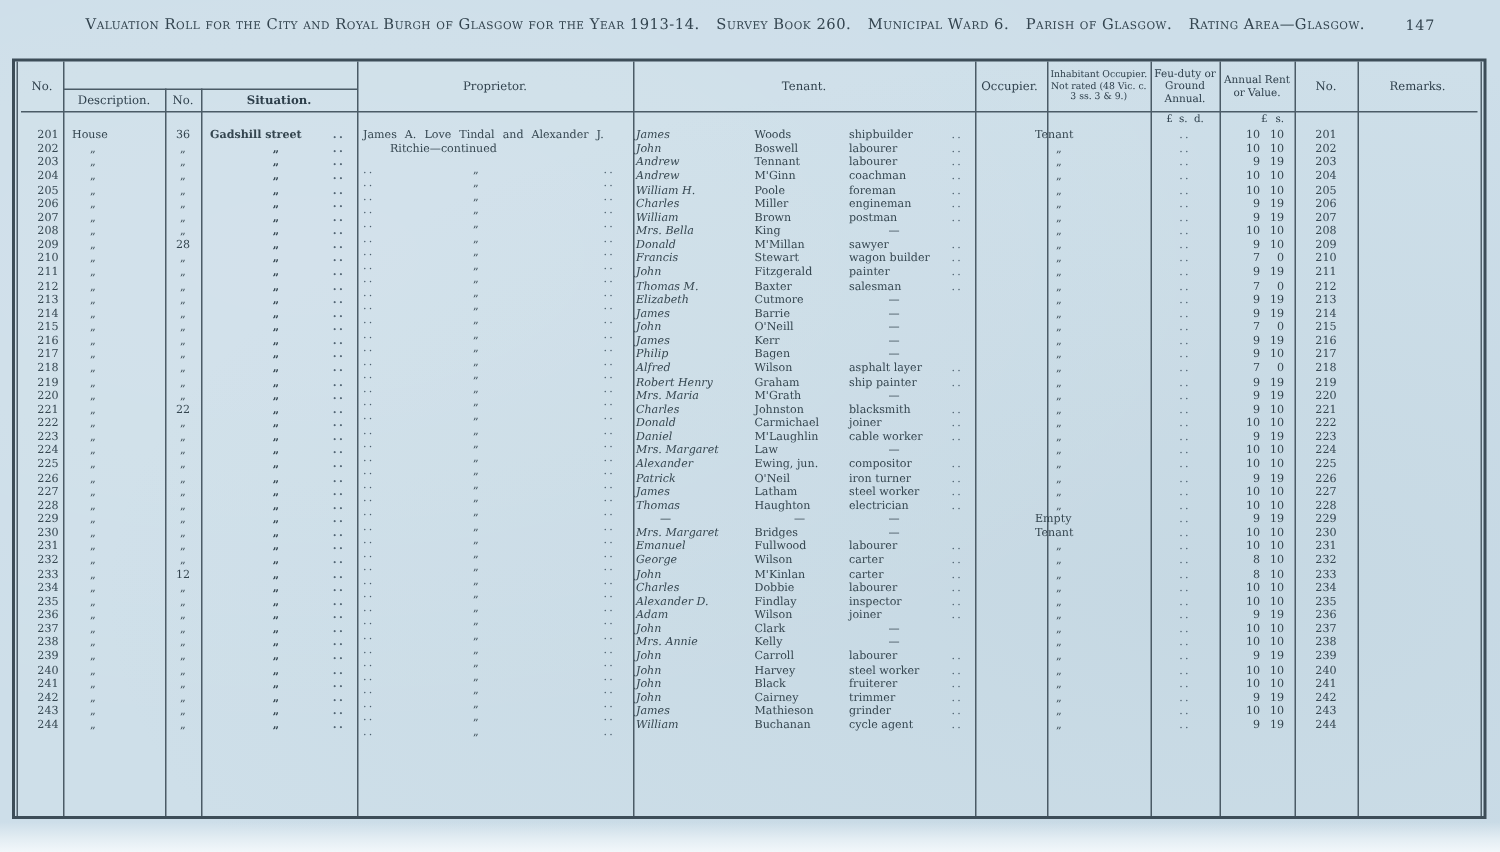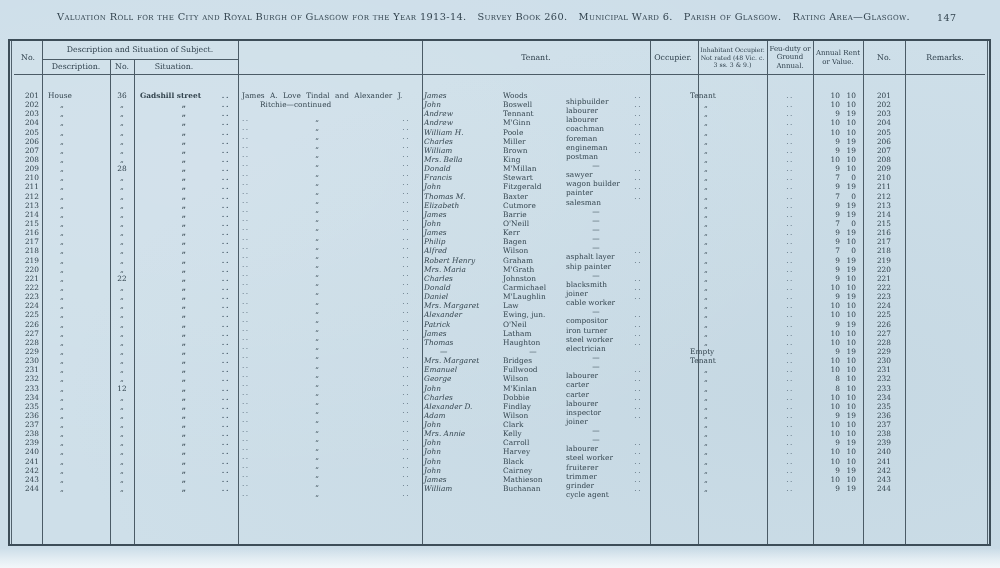--- a/index.html
+++ b/index.html
@@ -51,21 +51,21 @@
   
   .hc{
     position:absolute;display:flex;align-items:center;justify-content:center;
     text-align:center;font-size:7.8px;line-height:1.2;color:#2e3f4b;
     box-sizing:border-box;padding:0 2px;white-space:normal;
   }
   .h-no{left:0;width:28px;top:0;height:33px;}
   .h-group{left:28px;width:196px;top:0;height:18px;}
   .h-desc{left:28px;width:68px;top:18px;height:15px;}
   .h-stno{left:96px;width:24px;top:18px;height:15px;}
-  .h-sit{left:108px;width:104px;top:18px;height:15px;}
+  .h-sit{left:120px;width:104px;top:18px;height:15px;font-weight:bold;}
   .h-prop{left:224px;width:184px;top:0;height:33px;}
   .h-ten{left:408px;width:228px;top:0;height:33px;text-align:right;}
   .h-occ{left:635px;width:48px;top:0;height:33px;}
   .h-inh{left:684px;width:69px;top:0;height:33px;font-size:6.2px;line-height:1.25;}
   .h-feu{left:753px;width:46px;top:0;height:33px;font-size:7px;}
   .h-rent{left:799px;width:50px;top:0;height:33px;font-size:7px;}
   .h-no2{left:849px;width:42px;top:0;height:33px;}
   .h-rem{left:891px;width:80px;top:0;height:33px;}
   
   .units-row{position:absolute;top:33px;left:0;right:0;height:11px;font-size:6.9px;}
@@ -92,21 +92,21 @@
   .c-sit .dots{position:absolute;right:8px;top:0;}
   .c-prop{position:relative;}
   .c-prop .pl{position:absolute;left:4px;top:0;}
   .c-prop .pr{position:absolute;right:12px;top:0;}
   .c-prop .pc{display:block;margin-left:4px;}
   .c-prop .pc.t{word-spacing:3px;}
   .c-prop .pc.c{margin-left:22px;}
   .c-prop .pc.d{position:absolute;left:42%;top:0;margin:0;}
   .c-t1{padding-left:2px;font-style:italic;}  .c-t1.dash{padding-left:18px;}
   .c-t2{padding-left:1px;}  .c-t2.dash{text-align:center;padding:0;}
-  .c-t3{padding-left:2px;margin-top:12px;}  .c-t3.dash{text-align:center;padding:0;}
+  .c-t3{padding-left:2px;}  .c-t3.dash{text-align:center;padding:0;}
   .c-tdots{text-align:right;padding-right:8px;}
   .c-occ{padding-left:4px;margin-left:36px;} .c-occ.ditto{padding-left:18px;}
   .c-feu{text-align:center;}
   .c-rl{text-align:right;padding-right:1px;}
   .c-rs{text-align:right;padding-right:7px;}
   .c-no2{text-align:right;padding-right:14px;}
 </style>
 </head>
 <body>
 
@@ -136,32 +136,36 @@
       <div class="vl vl7"></div>
       <div class="vl vl8"></div>
       <div class="vl vl9"></div>
       <div class="vl vl10"></div>
       <div class="vl vl11"></div>
 
       <div class="hl hl1"></div>
       <div class="hl hl2"></div>
 
       <div class="hc h-no">No.</div>
-      <div class="hc h-group">Description and Situation of Subject.</div>
       <div class="hc h-desc">Description.</div>
       <div class="hc h-stno">No.</div>
       <div class="hc h-sit">Situation.</div>
+      <div class="hc h-prop">Proprietor.</div>
       <div class="hc h-ten">Tenant.</div>
       <div class="hc h-occ">Occupier.</div>
       <div class="hc h-inh">Inhabitant Occupier. Not rated (48 Vic. c. 3 ss. 3 &amp; 9.)</div>
       <div class="hc h-feu">Feu-duty or Ground Annual.</div>
       <div class="hc h-rent">Annual Rent or Value.</div>
       <div class="hc h-no2">No.</div>
       <div class="hc h-rem">Remarks.</div>
 
+      <div class="units-row">
+        <span class="feu-units">£ s. d.</span>
+        <span class="rent-units">£ s.</span>
+      </div>
 
       <div class="tbody">
 
       <div class="trow">
             <span class="cell c-no">201</span>
             <span class="cell c-desc">House</span>
             <span class="cell c-stno">36</span>
             <span class="cell c-sit">
               <span class="v">Gadshill street</span>
               <span class="dots">..</span>

